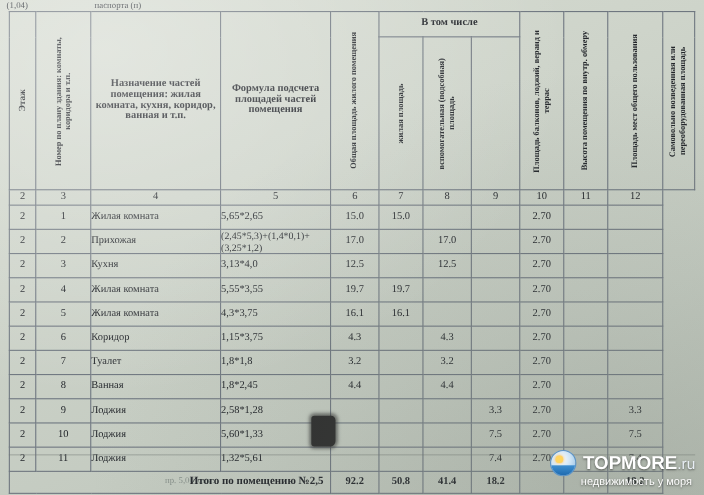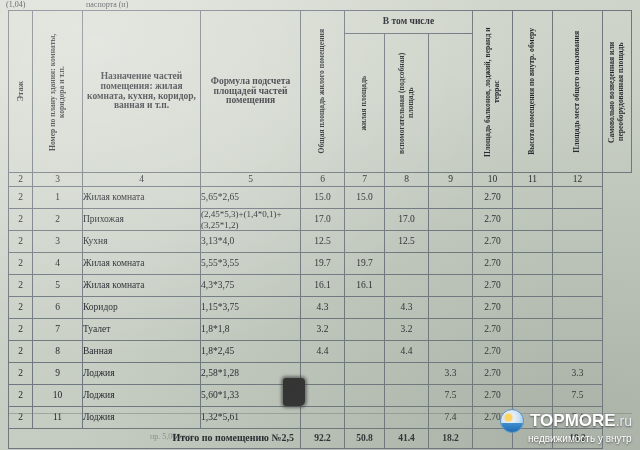--- a/index.html
+++ b/index.html
@@ -486,16 +486,16 @@
   <div class="bottomline"></div>
   <div class="bottomtext">пр. 5,00 кв.м.</div>
 
   <div class="watermark">
     <div class="wm-row">
       <div class="wm-logo"></div>
       <div class="wm-title">
         <span>TOPMORE</span><span class="ru">.ru</span>
       </div>
     </div>
-    <div class="wm-sub">недвижимость у внутр</div>
+    <div class="wm-sub">недвижимость у моря</div>
   </div>
 
 </div>
 
 </body></html>

